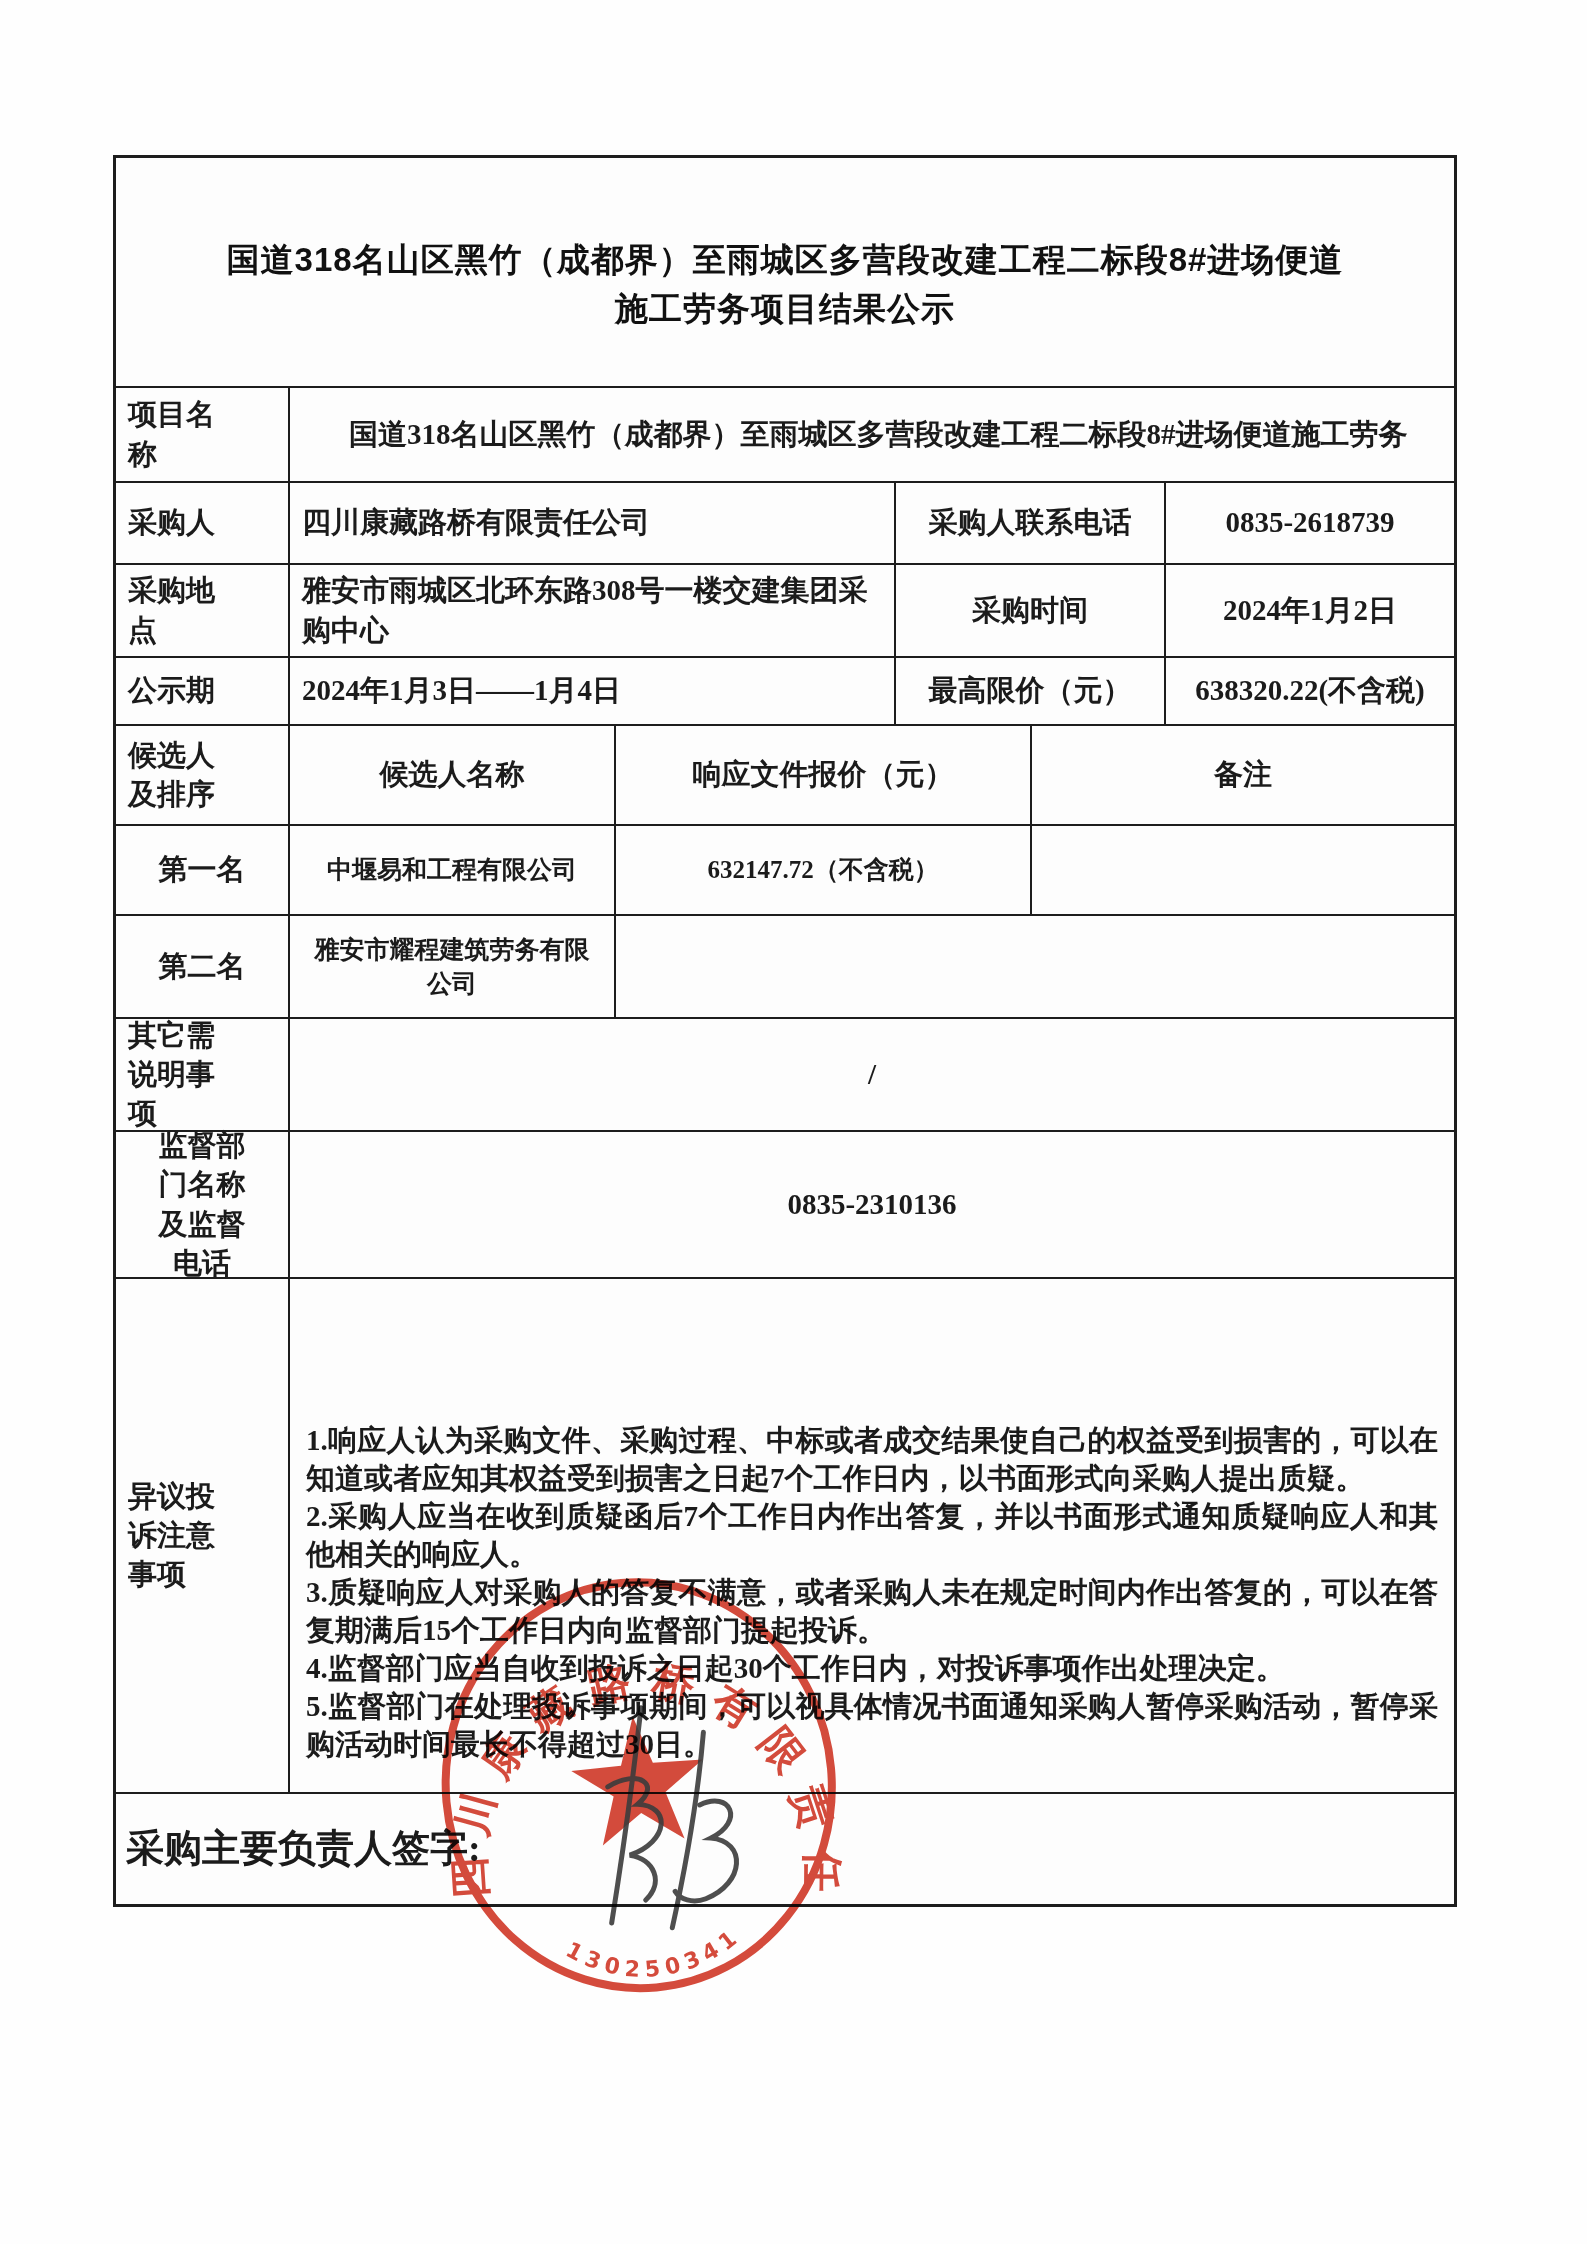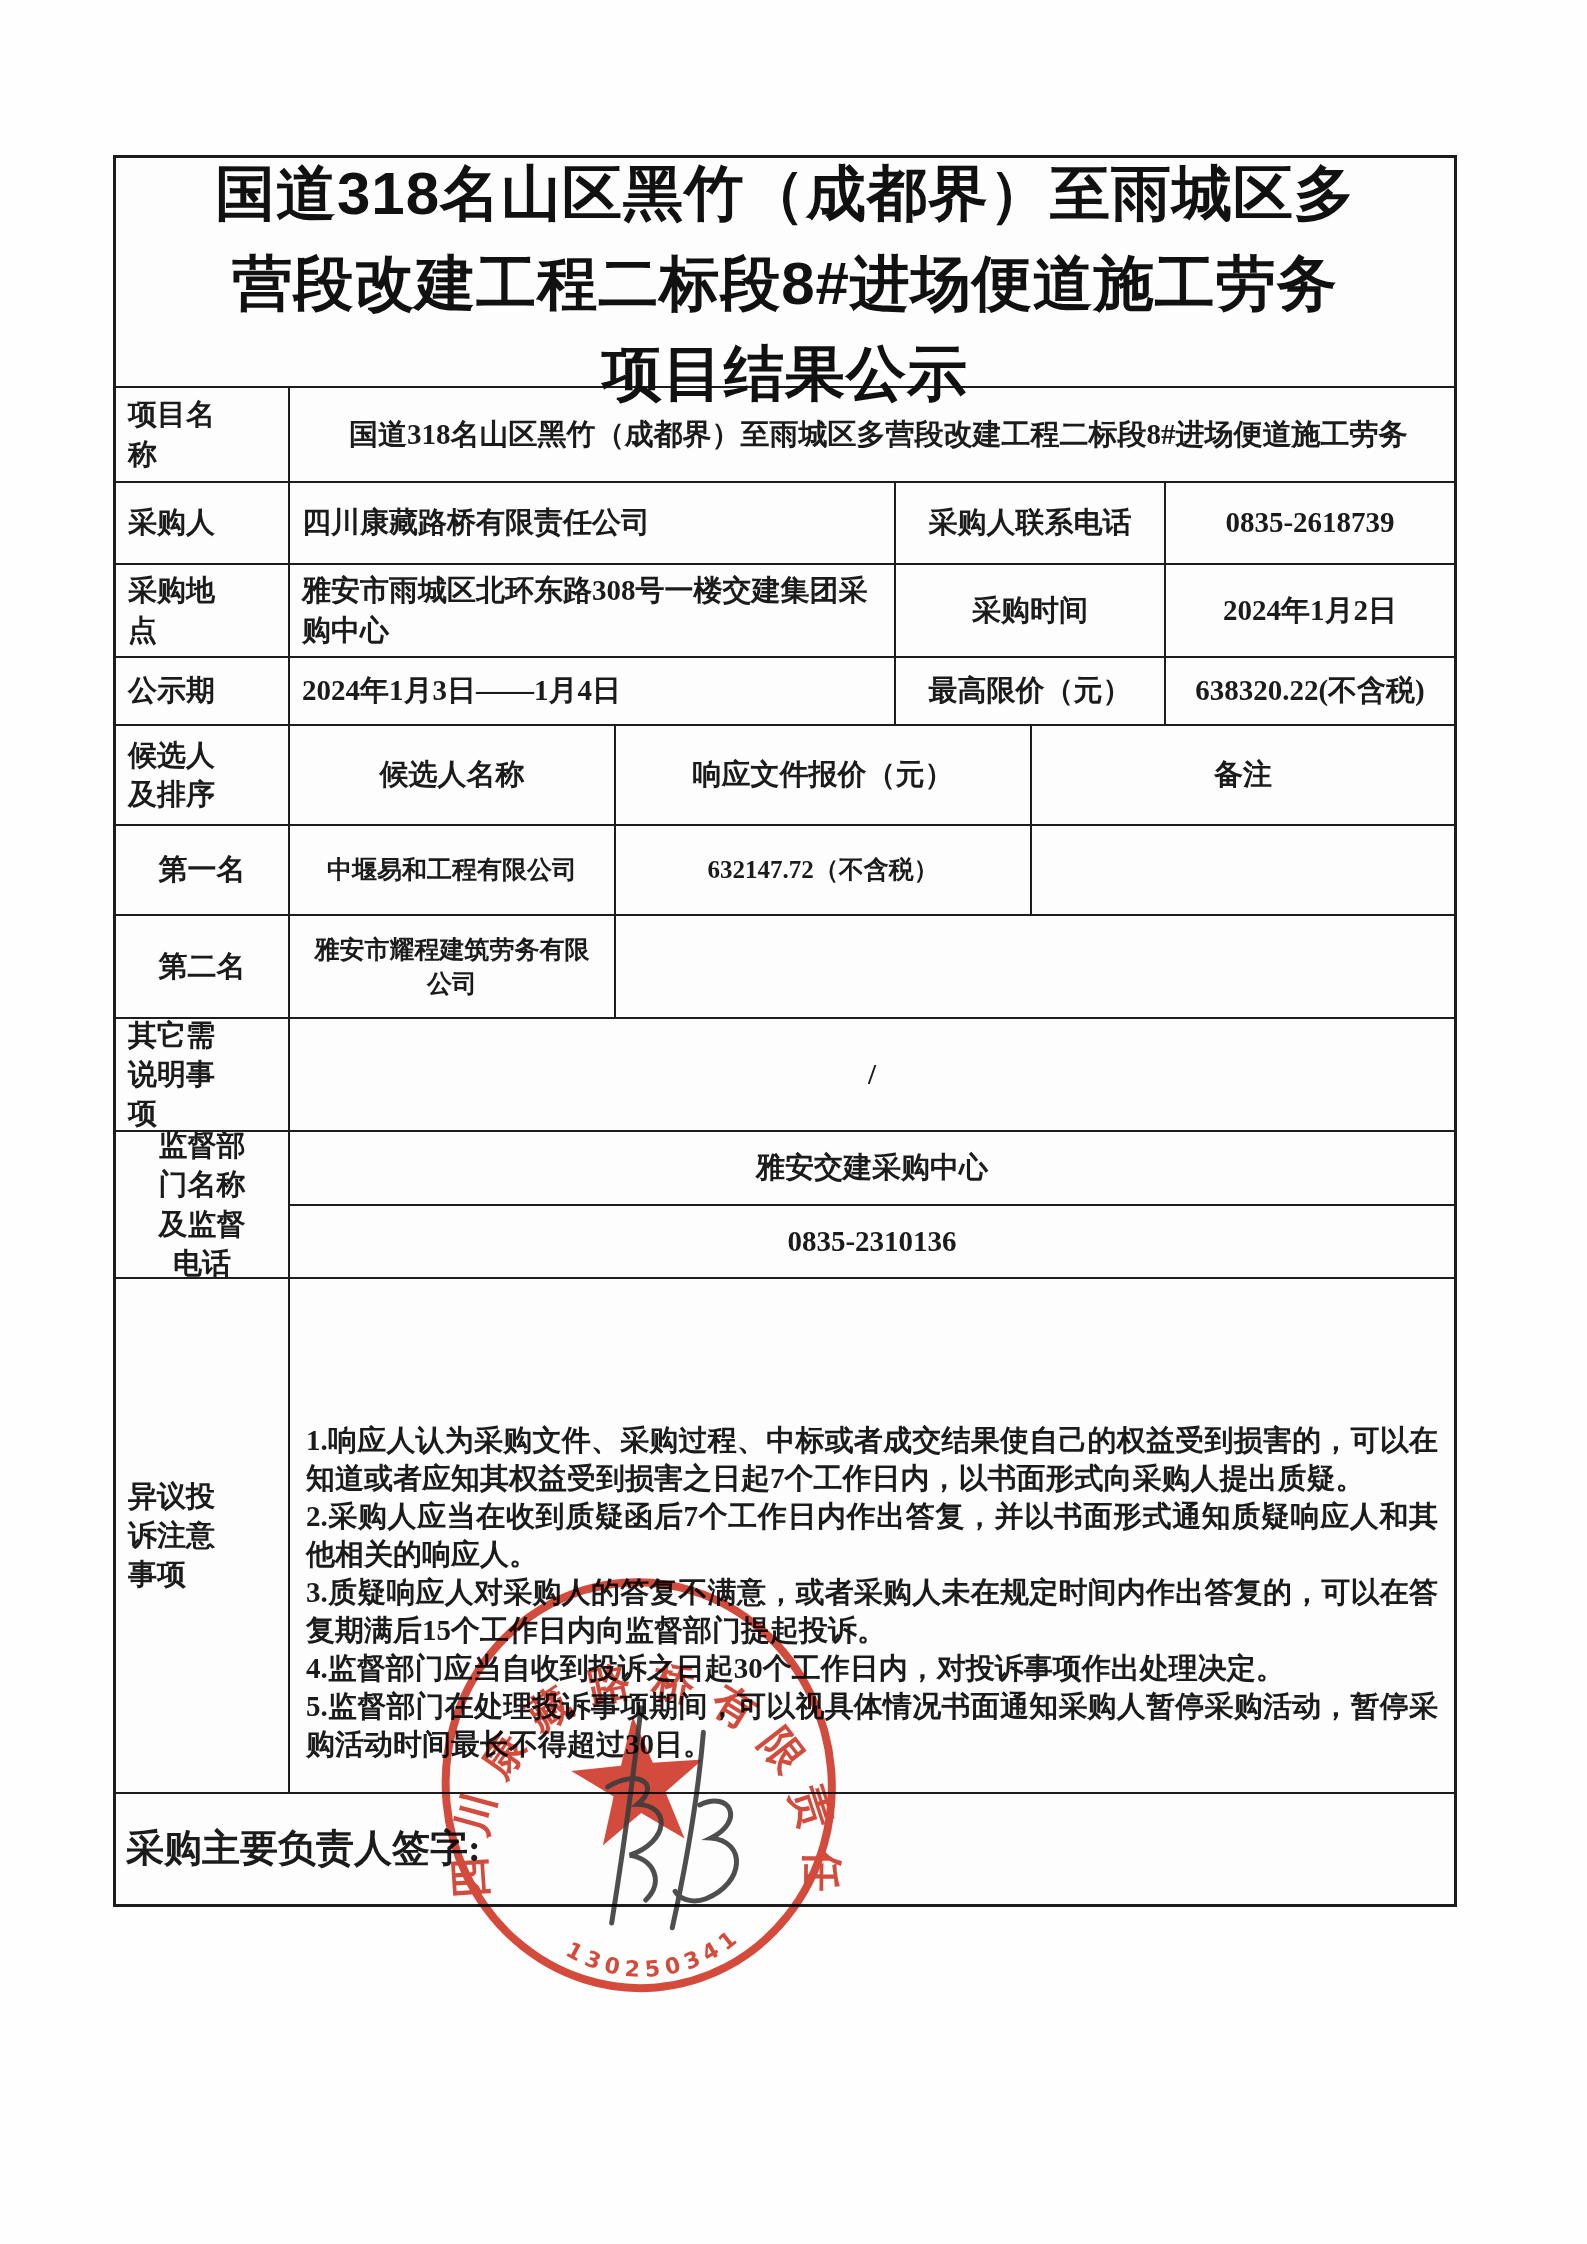--- a/index.html
+++ b/index.html
@@ -41,21 +41,21 @@
   .r10{height:515px;}
   .r11{height:110px;}
   
   .title-cell{
     width:100%;display:flex;align-items:center;justify-content:center;
     box-sizing:border-box;padding:34px 20px 10px 20px;
   }
   .title-text{
     max-width:1150px;text-align:center;
     font-family:"Liberation Sans","DejaVu Sans",sans-serif;
-    font-size:60px;font-weight:700;line-height:1.5;letter-spacing:1px;color:#111;
+    font-size:33px;font-weight:700;line-height:1.5;letter-spacing:1px;color:#111;
   }
   
   .c-val-wide{flex:1;}
   .c-val2{width:606px;flex:none;}
   .c-mid{width:270px;flex:none;}
   .c-rval{flex:1;}
   .c-name{width:326px;flex:none;font-size:25px;padding:6px 18px;}
   .c-price{width:416px;flex:none;font-size:25px;text-align:center;}
   .c-remark{flex:1;}
   
@@ -149,21 +149,20 @@
         <span class="lbl">其它需说明事项</span>
       </div>
       <div class="cell last c-val-wide center">/</div>
     </div>
 
     <div class="row r9">
       <div class="cell c-label center">
         <span class="lbl" style="text-align:center;">监督部门名称及监督电话</span>
       </div>
       <div class="cell last c-split">
-        <div class="sub sub-top">雅安交建采购中心</div>
         <div class="sub">0835-2310136</div>
       </div>
     </div>
 
     <div class="row r10">
       <div class="cell c-label">
         <span class="lbl">异议投诉注意事项</span>
       </div>
       <div class="cell last c-objection">
         <p>1.响应人认为采购文件、采购过程、中标或者成交结果使自己的权益受到损害的，可以在知道或者应知其权益受到损害之日起7个工作日内，以书面形式向采购人提出质疑。</p>

